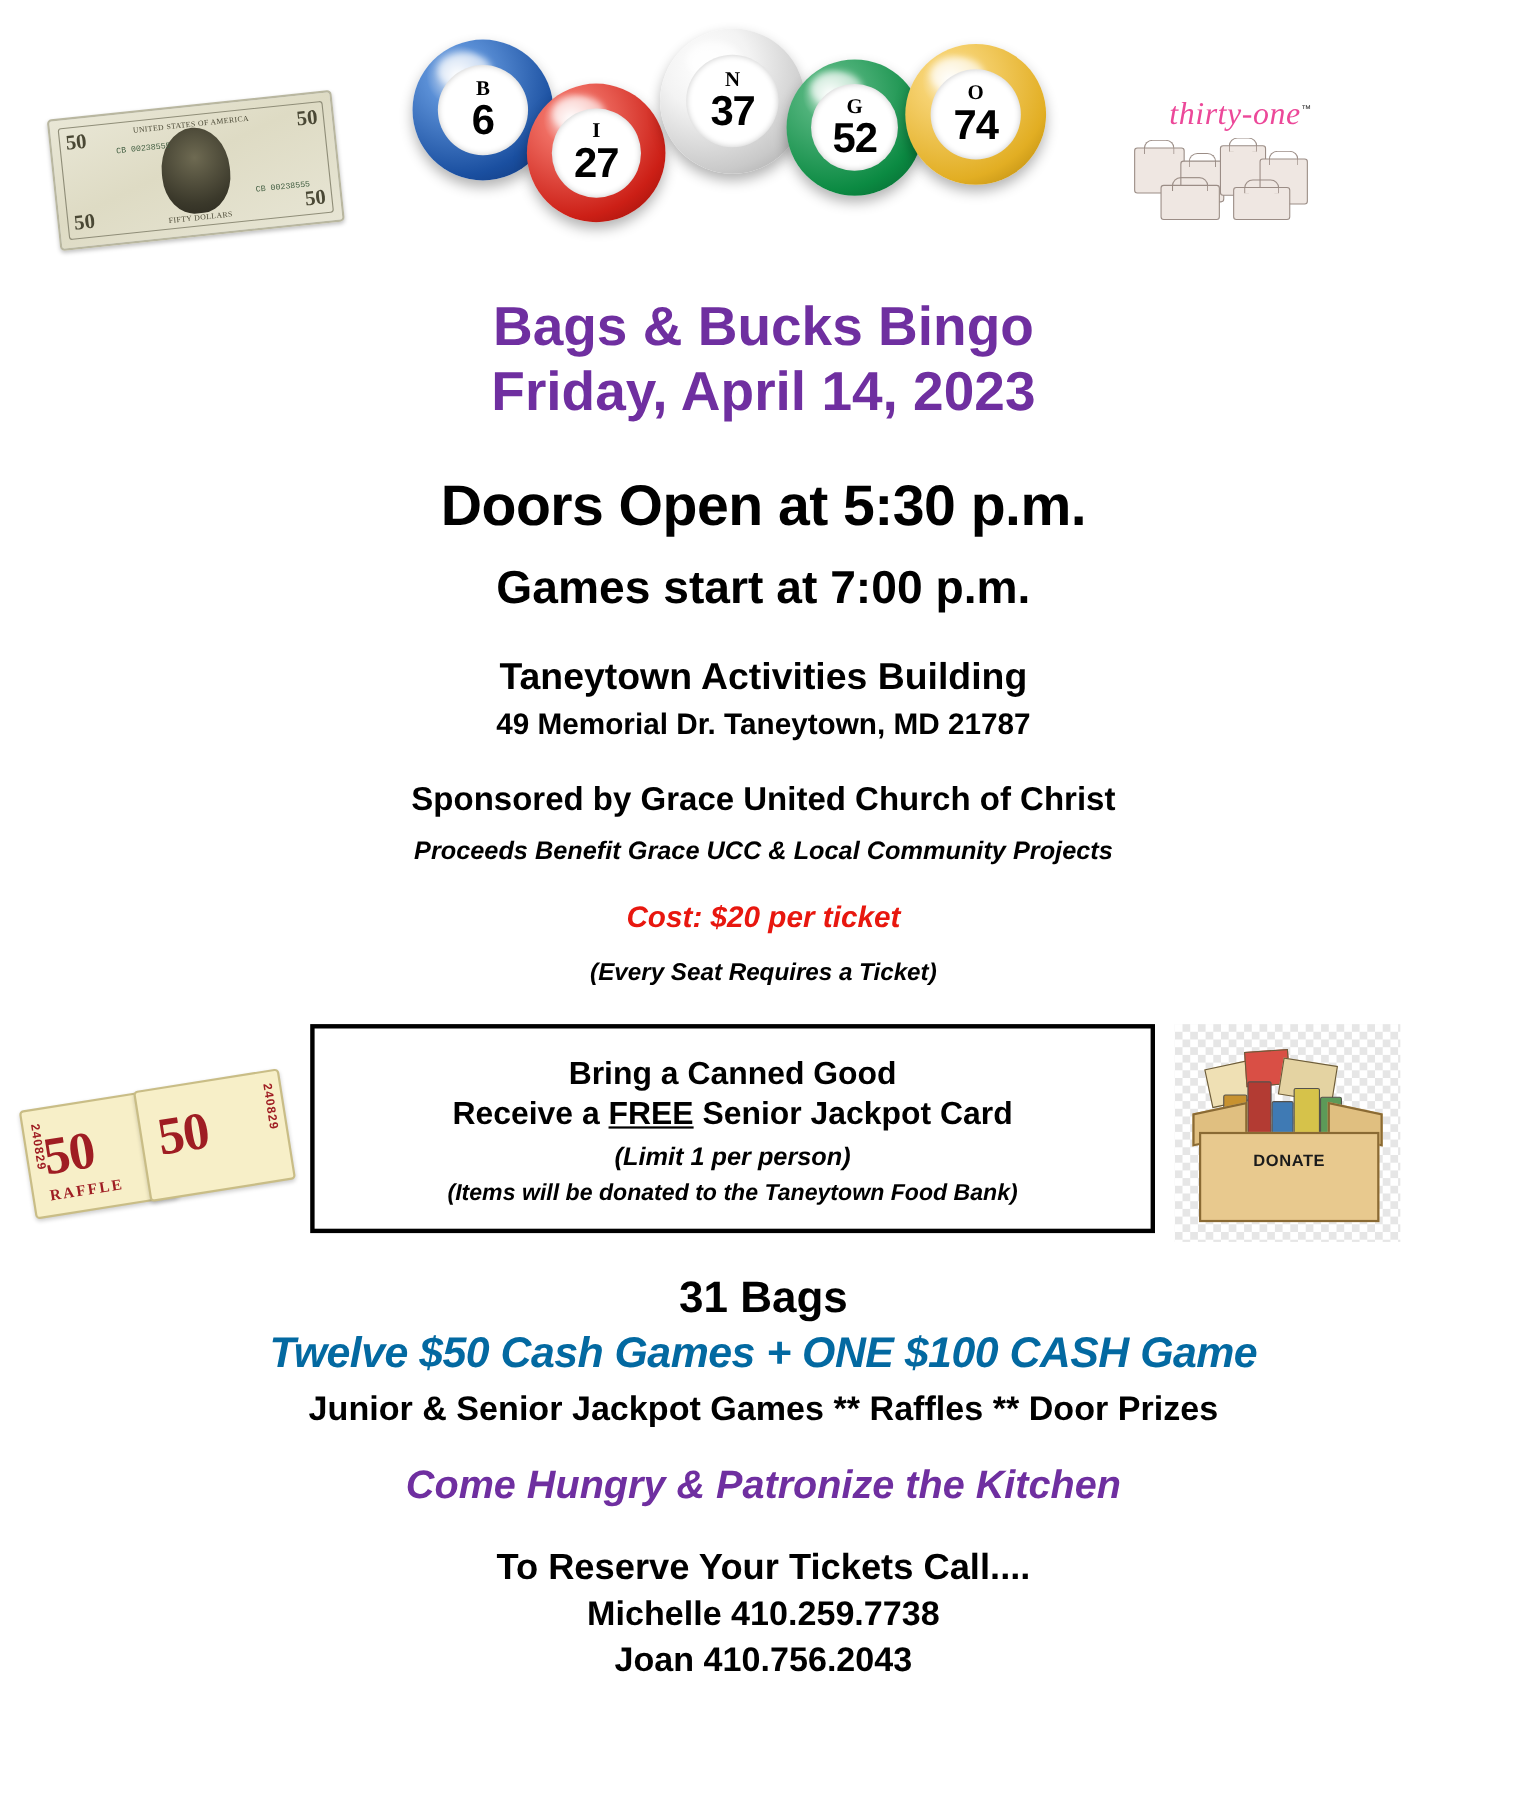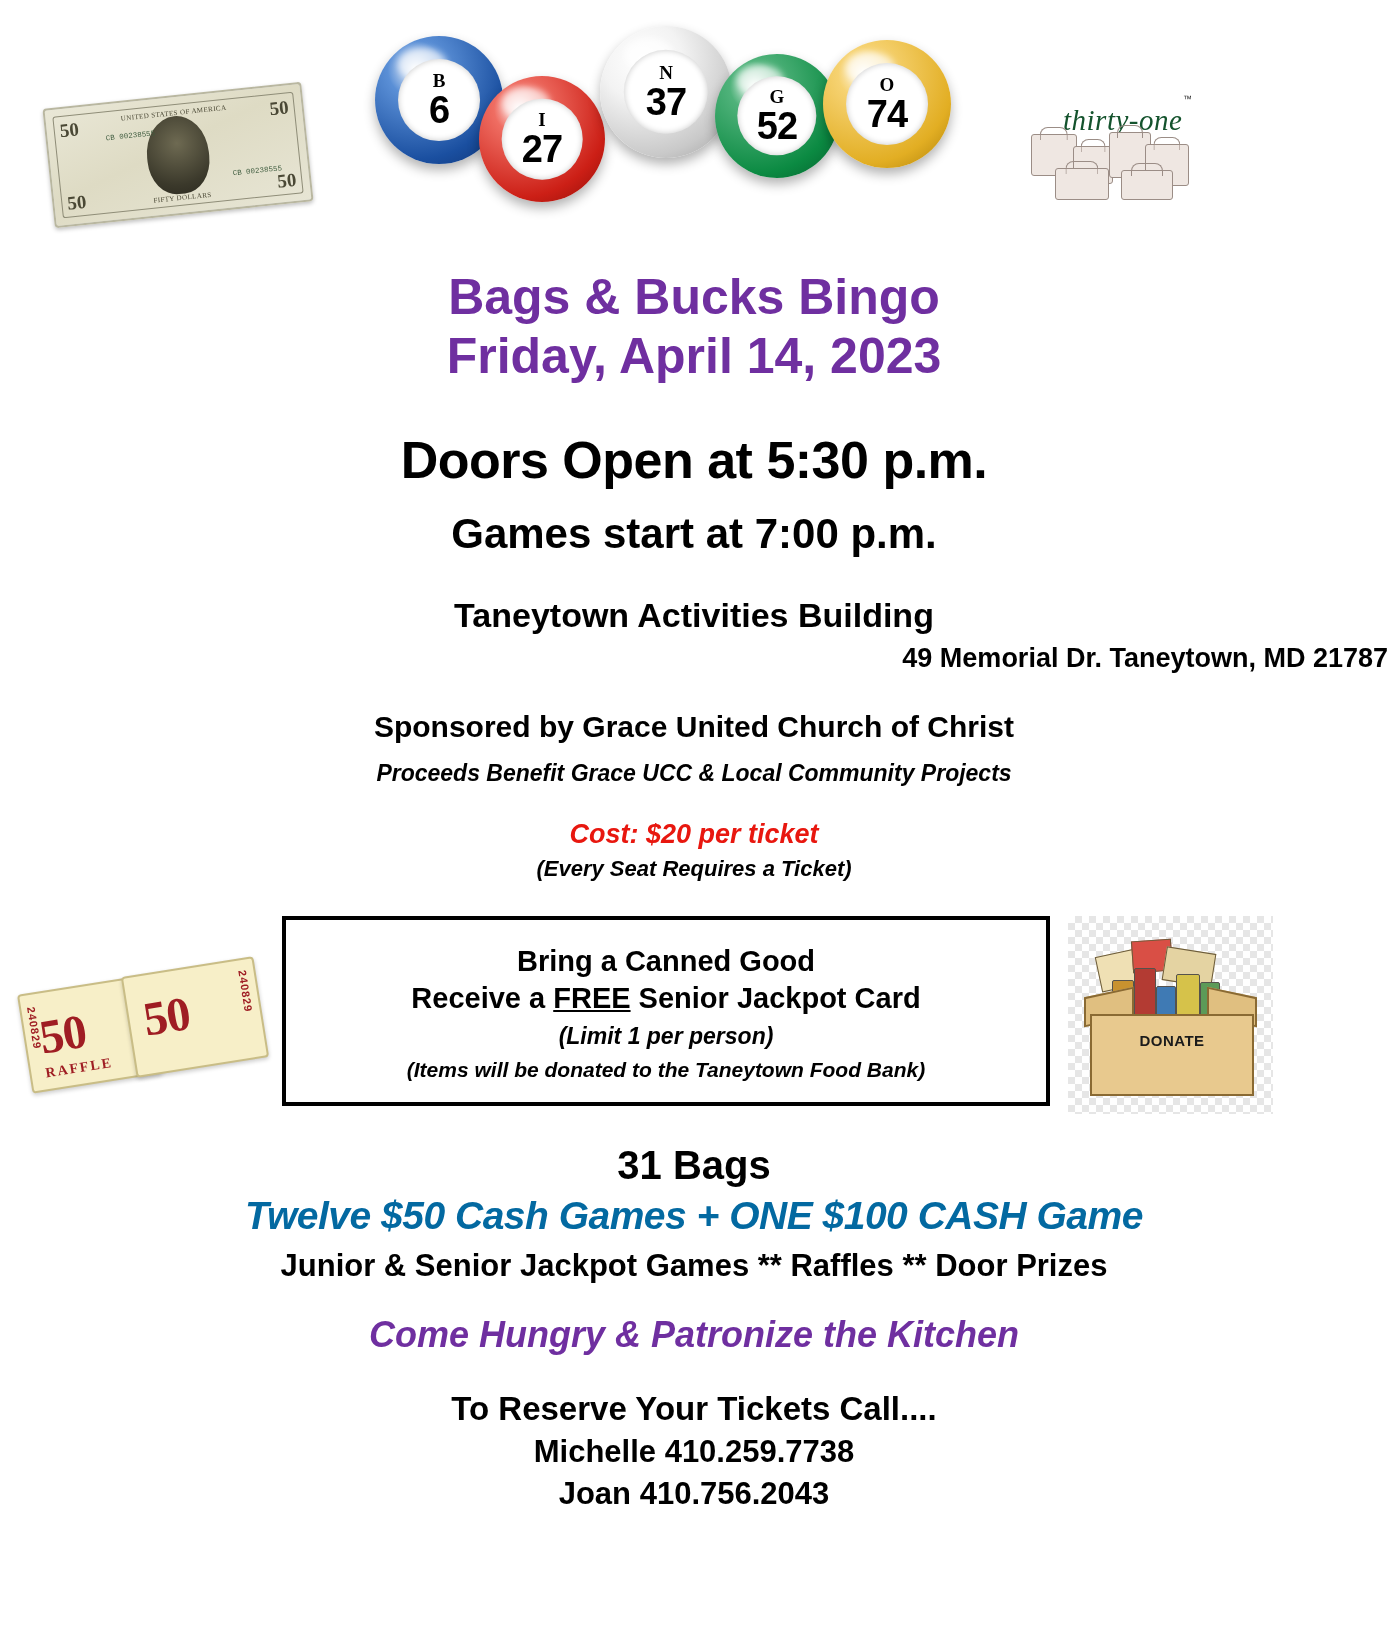--- a/index.html
+++ b/index.html
@@ -153,25 +153,25 @@
   .thirtyone {
     position: absolute;
     left: 1025px;
     top: 88px;
     width: 185px;
     height: 120px;
   }
   .thirtyone .wordmark {
     position: absolute;
     left: 38px;
-    top: 16px;
+    top: 0px;
     font-family: "Liberation Serif", serif;
     font-style: italic;
     font-size: 29px;
-    color: #14532d;
+    color: #ec4899;
     letter-spacing: .5px;
   }
   .thirtyone .tm {
     position: absolute;
     left: 158px;
     top: 6px;
     font-size: 9px;
     color: #2b2b2b;
   }
   .thirtyone .bag {
@@ -221,21 +221,20 @@
   }
   .venue {
     font-weight: bold;
     font-size: 34px;
     margin-top: 38px;
   }
   .address {
     font-weight: bold;
     font-size: 27px;
     margin-top: 8px;
-    text-align: right;
   }
   .sponsor {
     font-weight: bold;
     font-size: 30px;
     margin-top: 36px;
   }
   .proceeds {
     font-weight: bold;
     font-style: italic;
     font-size: 23px;
@@ -246,21 +245,21 @@
     font-style: italic;
     font-size: 27px;
     color: #e8170f;
     margin-top: 32px;
   }
   .cost-line .cost-label { text-decoration: none; }
   .seat-note {
     font-weight: bold;
     font-style: italic;
     font-size: 22px;
-    margin-top: 6px;
+    margin-top: 21px;
   }
 
   
   .canned-section {
     position: relative;
     margin-top: 34px;
     height: 215px;
   }
   .canned-box {
     position: absolute;

